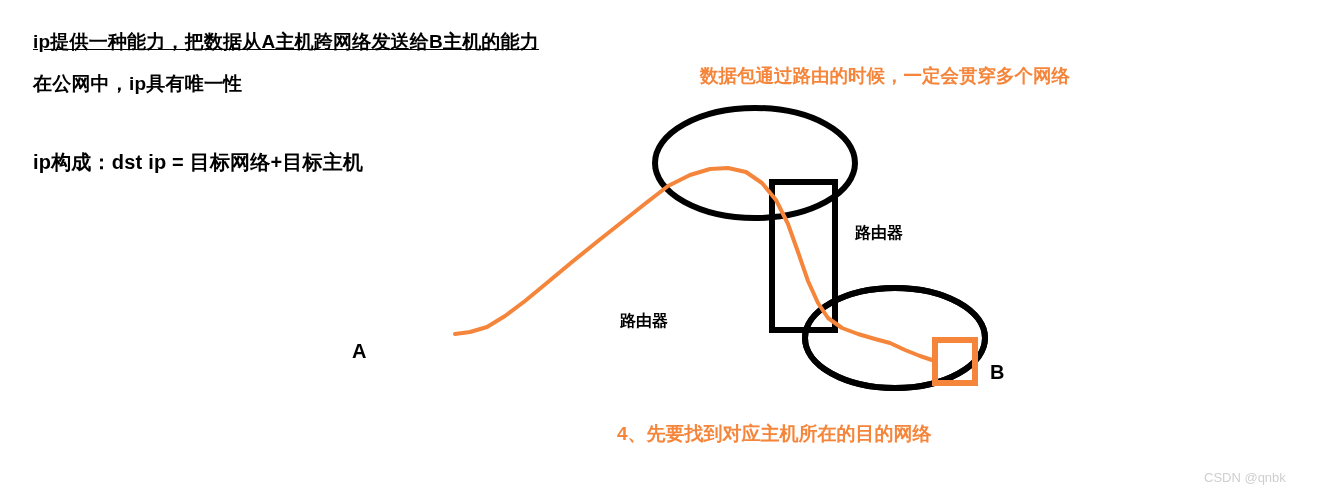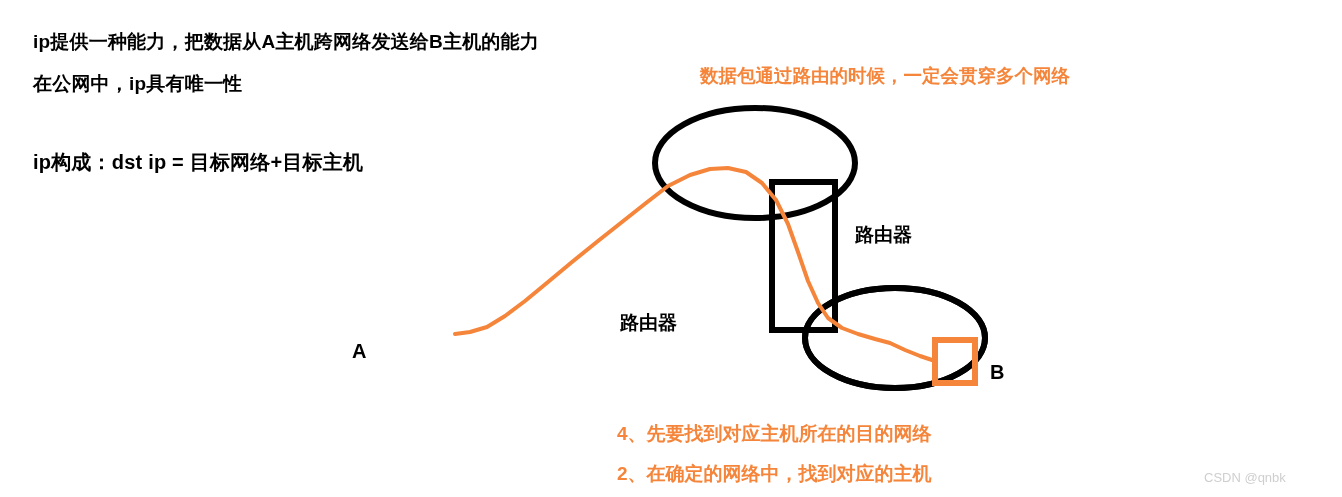--- a/index.html
+++ b/index.html
@@ -22,35 +22,35 @@
     position: absolute;
     white-space: nowrap;
     font-weight: bold;
     line-height: 1;
   }
   .hdr {
     color: #000000;
     font-size: 19px;
     letter-spacing: 0.2px;
   }
-  #hdr-line-1 { left: 33px; top: 32px; }
+  #hdr-line-1 { left: 33px; top: 32px; text-decoration: underline; }
   #hdr-line-2 { left: 33px; top: 74px; }
   #hdr-line-3 { left: 33px; top: 152px; font-size: 20px; }
 
   .note {
     color: #F5853A;
     font-size: 19px;
   }
   #note-top { left: 700px; top: 67px; font-size: 18.5px; }
   #note-step-1 { left: 617px; top: 424px; }
   #note-step-2 { left: 617px; top: 464px; }
 
   .diag-label {
     color: #000000;
-    font-size: 19px;
+    font-size: 16px;
   }
   #label-router-left  { left: 620px; top: 313px; }
   #label-router-right { left: 855px; top: 225px; }
 
   .host-label {
     color: #000000;
     font-size: 20px;
     font-weight: bold;
   }
   #label-host-a { left: 352px; top: 341px; }
@@ -105,17 +105,16 @@
     <polyline id="packet-path" fill="none" stroke="#F5853A" stroke-width="4" stroke-linecap="round" stroke-linejoin="round" points="455,334 470,332 487,327 505,316 525,301 548,282 572,262 598,241 622,222 646,203 668,186 690,175 710,169 728,168 746,172 762,183 776,200 788,224 798,252 808,281 818,303 828,318 842,328 858,334 875,339 890,343 905,350 920,356 932,360"></polyline>
   </svg>
 
   <div class="txt diag-label" id="label-router-left">路由器</div>
   <div class="txt diag-label" id="label-router-right">路由器</div>
 
   <div class="txt host-label" id="label-host-a">A</div>
   <div class="txt host-label" id="label-host-b">B</div>
 
   <div class="txt note" id="note-step-1">4、先要找到对应主机所在的目的网络</div>
-  <div class="txt note" id="note-step-2">2、在确定的网络中，找到对应的主机</div>
 
   <div id="watermark">CSDN @qnbk</div>
 
 </div>
 
 </body></html>

